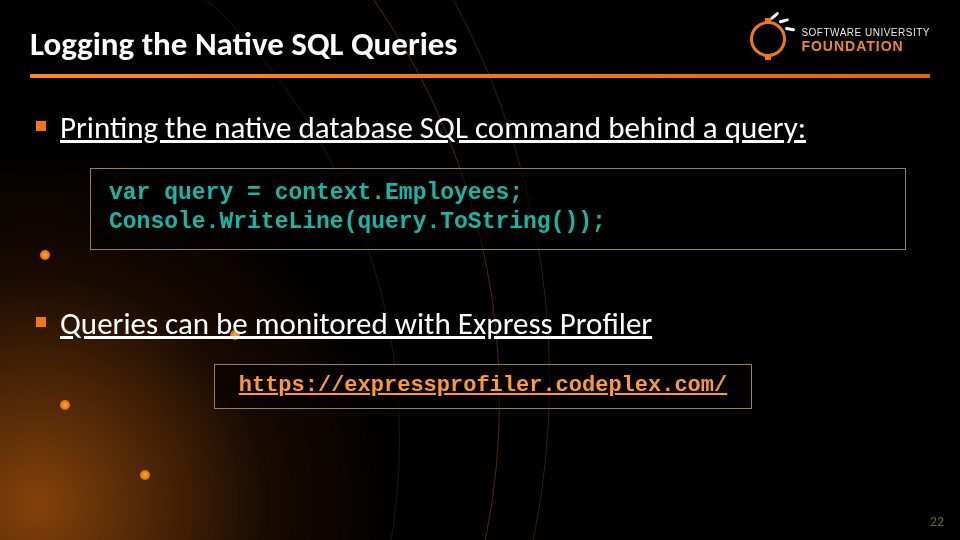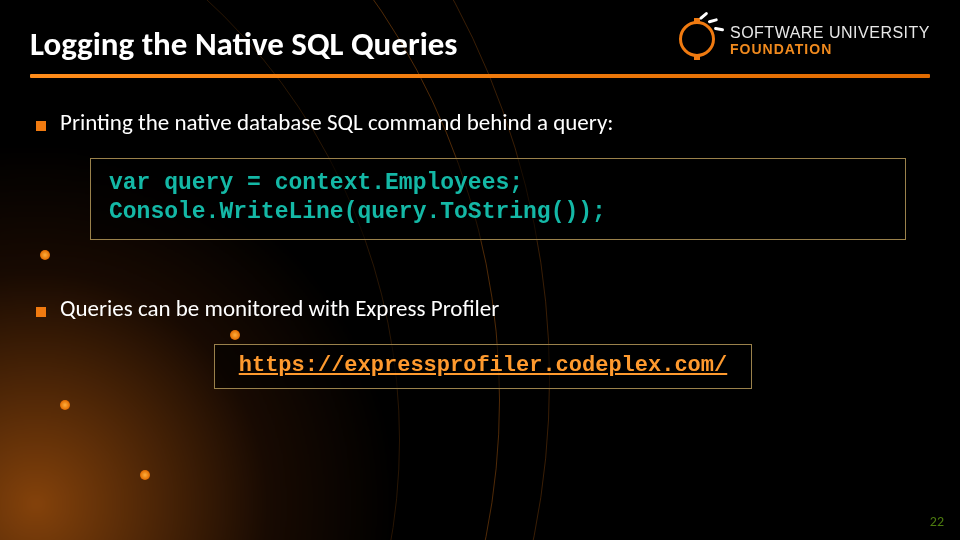--- a/index.html
+++ b/index.html
@@ -108,42 +108,43 @@
   }
   .logo-bulb .rays span:nth-child(1){ transform: rotate(-40deg);}
   .logo-bulb .rays span:nth-child(2){ transform: rotate(-15deg);}
   .logo-bulb .rays span:nth-child(3){ transform: rotate(10deg);}
   .logo-text {
     line-height: 1.05;
     font-family: "Segoe UI", sans-serif;
     letter-spacing: 0.5px;
   }
   .logo-line {
-    font-size: 16px;
+    font-size: 10px;
     font-weight: 400;
     color: #e8e8e8;
   }
   .logo-line.strong {
     font-weight: 800;
     color: #f08a1e;
     font-size: 14px;
     letter-spacing: 1px;
   }
 
   .content {
     margin-top: 30px;
     padding-left: 6px;
   }
 
   .bullet {
     display: flex;
     align-items: flex-start;
-    font-size: 23px;
+    font-size: 31px;
     color: #fff;
     margin-bottom: 22px;
+    text-decoration: underline;
   }
   .bullet .sq {
     width: 10px; height: 10px;
     background: #f07a10;
     margin-top: 13px;
     margin-right: 14px;
     flex: 0 0 auto;
   }
 
   .code-box {

